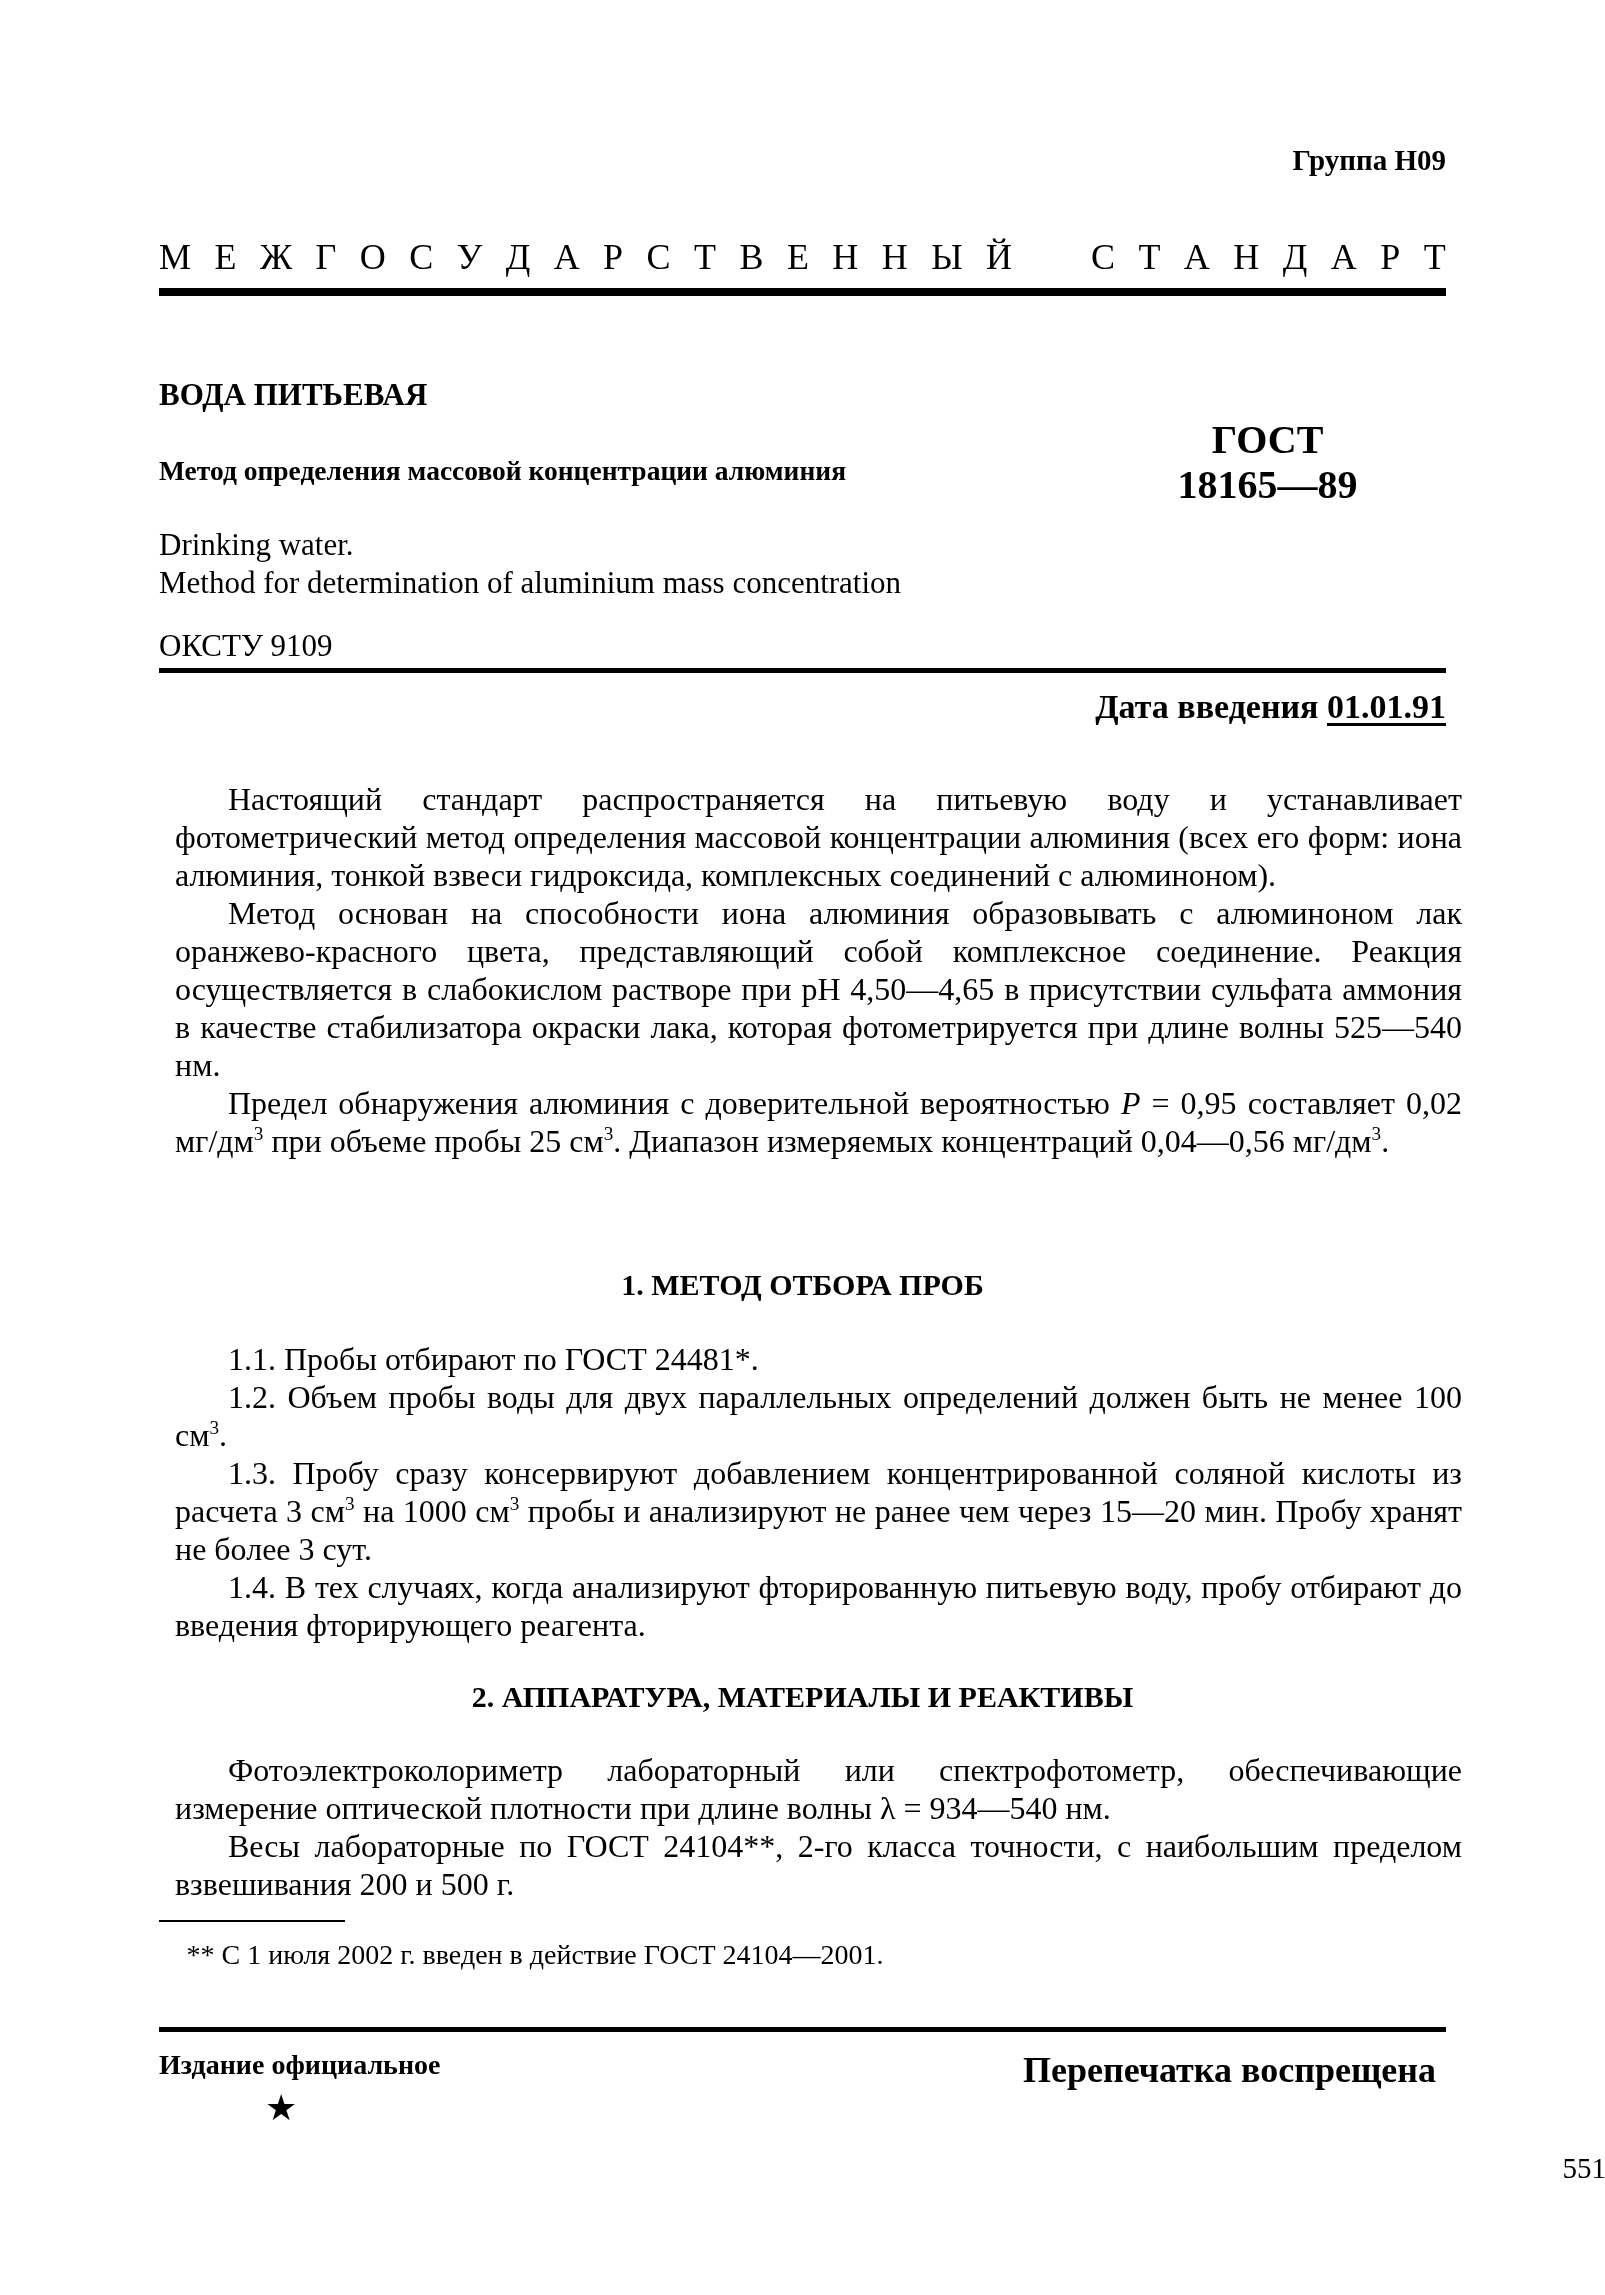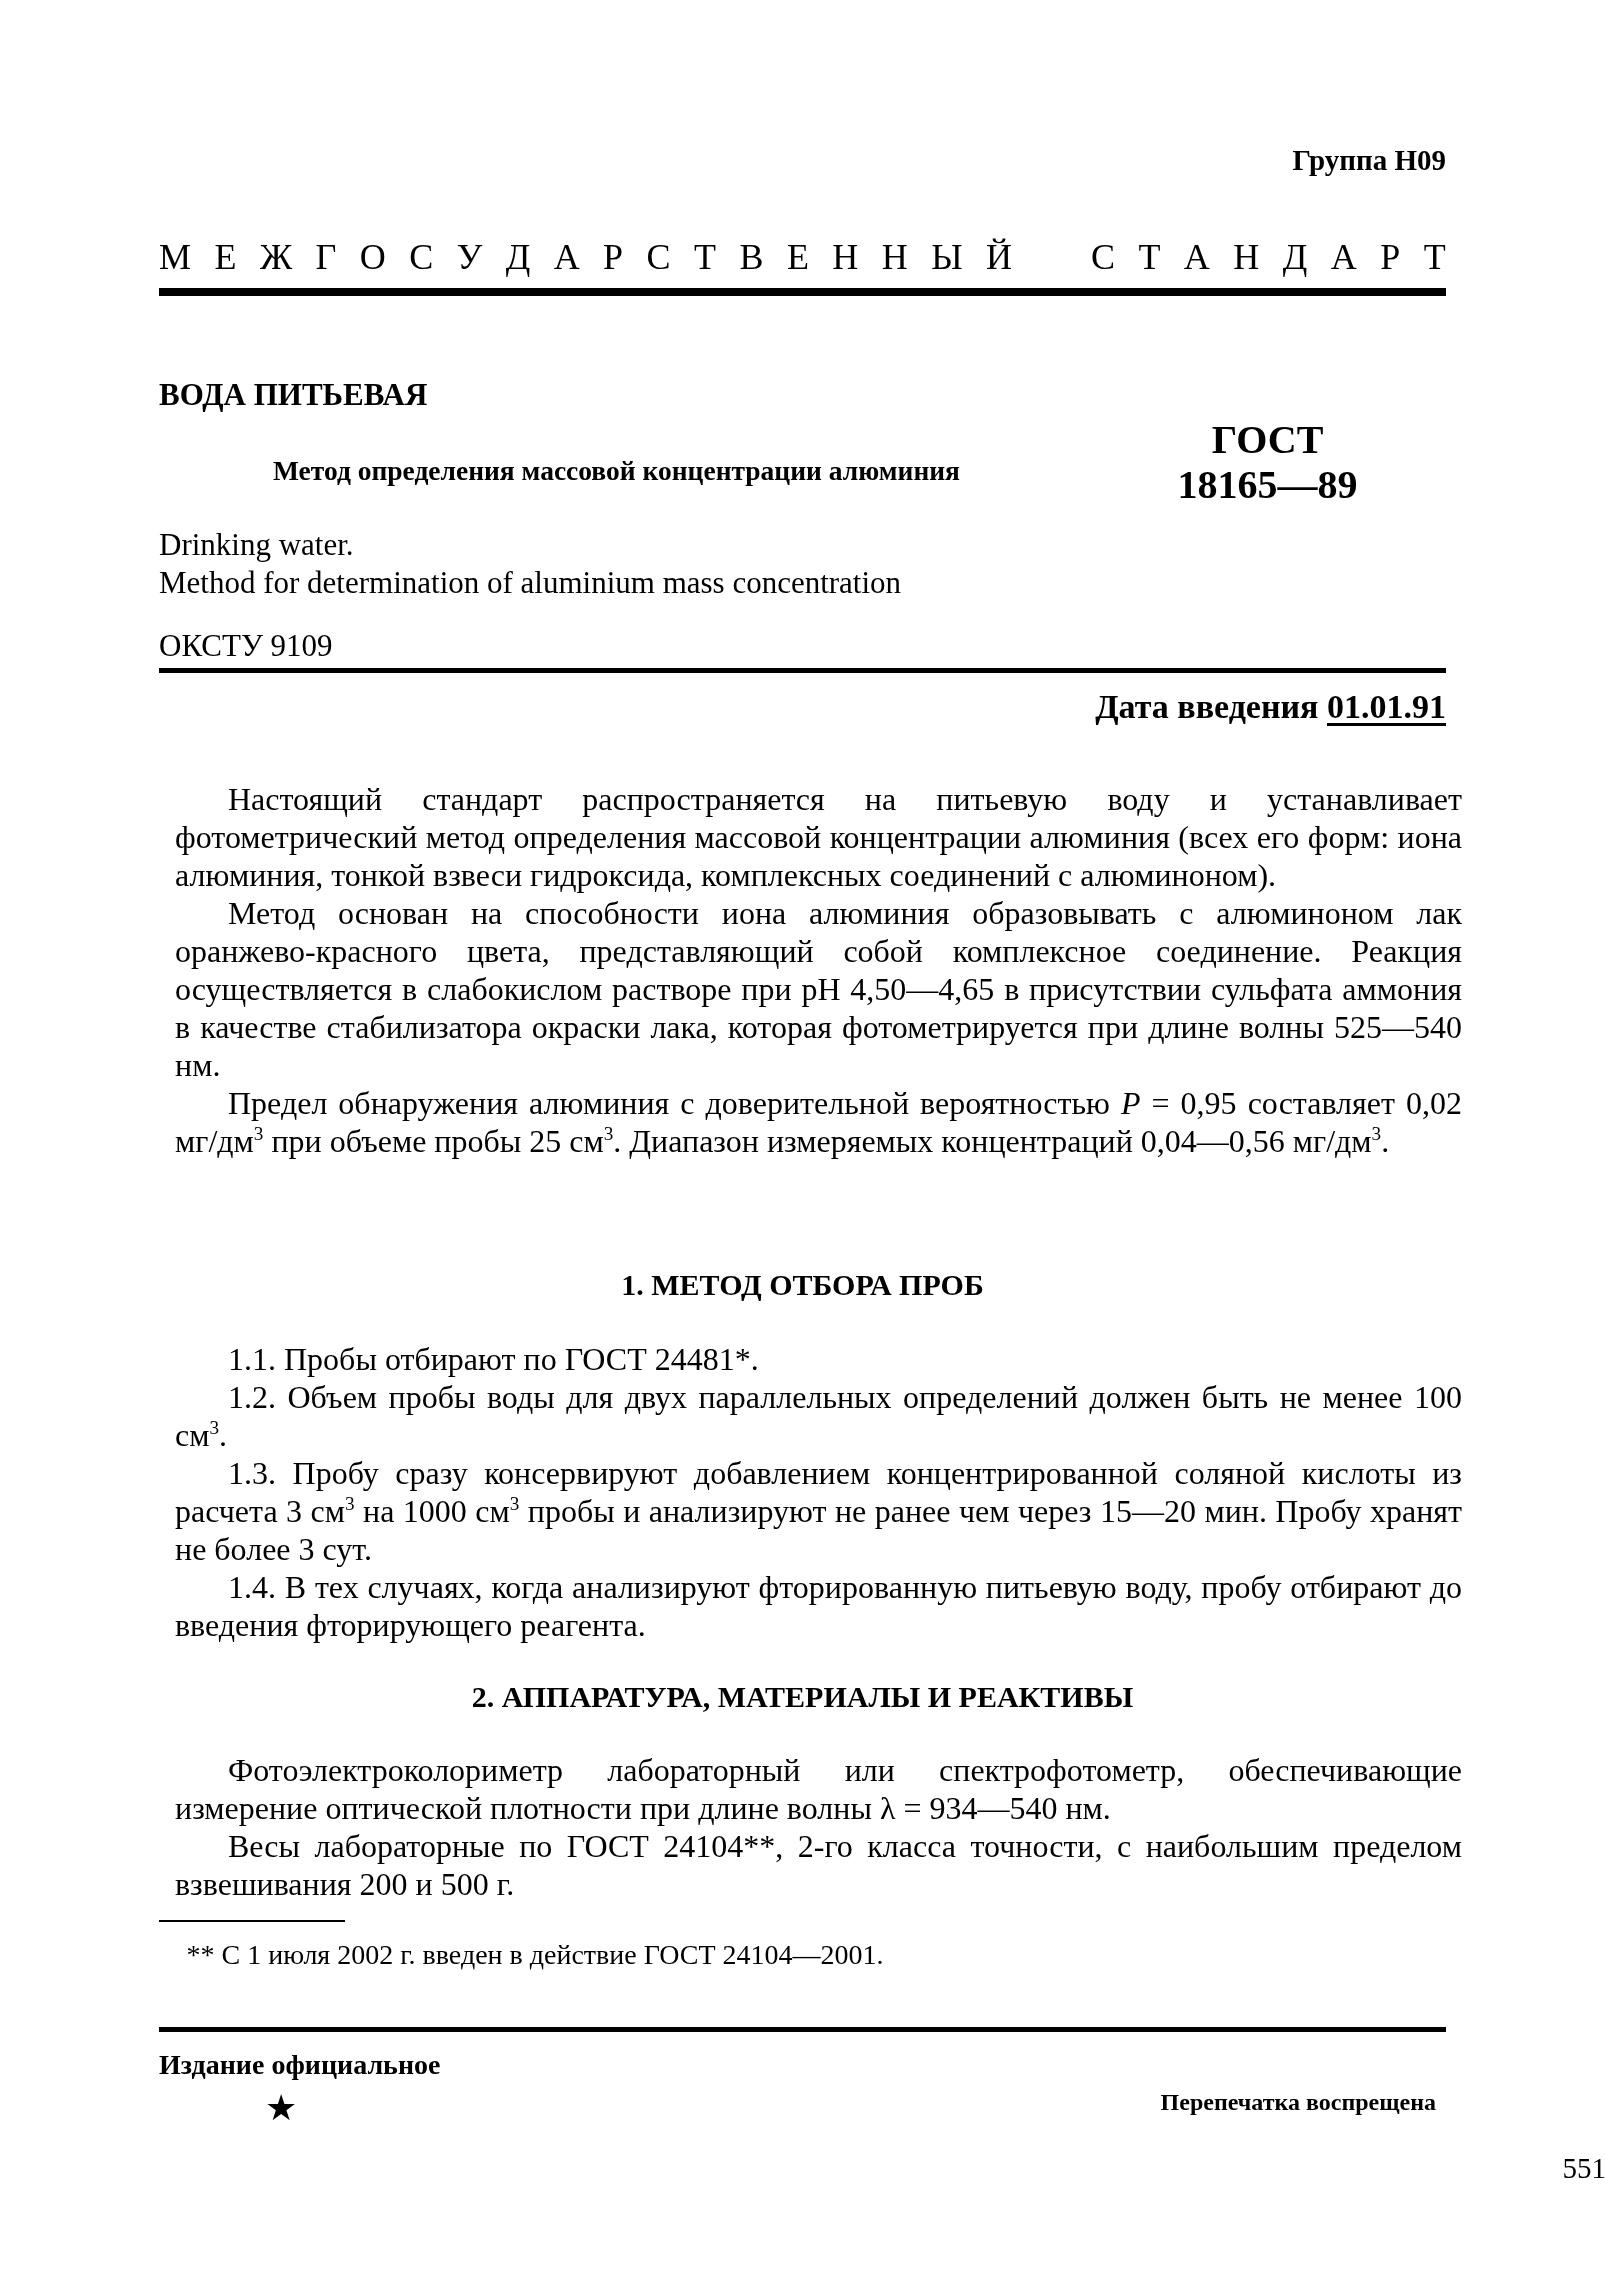--- a/index.html
+++ b/index.html
@@ -5,35 +5,35 @@
   html, body { margin:0; padding:0; background:#ffffff; }
   body { width:1606px; height:2295px; position:relative; overflow:hidden;
          font-family:"Liberation Serif","DejaVu Serif",serif; color:#000; }
   .abs { position:absolute; }
   .group { top:144px; right:160px; font-size:29px; font-weight:bold; }
   .spaced { top:236px; left:159px; width:1287px; font-size:36px; display:flex; justify-content:space-between; }
   .spaced span { display:inline-block; }
   .rule-thick { left:159px; width:1287px; height:8px; background:#000; }
   .rule-mid { left:159px; width:1287px; height:4.9px; background:#000; }
   .title { top:377px; left:159px; width:915px; text-align:left; font-size:31px; font-weight:bold; }
-  .subtitle { top:455px; left:159px; width:915px; text-align:center; font-size:27.5px; font-weight:bold; }
+  .subtitle { top:455px; left:159px; width:915px; text-align:left; font-size:27.5px; font-weight:bold; }
   .gost { left:1134px; width:267px; text-align:center; font-size:40px; font-weight:bold; line-height:45px; }
   .en { left:159px; width:915px; font-size:31px; line-height:37px; }
   .okstu { top:628px; left:159px; font-size:31px; }
   .date { top:688px; right:160px; font-size:34px; font-weight:bold; }
   .date u { text-decoration-thickness:3.2px; text-underline-offset:4.9px; }
   .body { left:159px; width:1287px; font-size:32px; line-height:38px; text-align:justify;margin-left:16px; }
   .body p { margin:0; text-indent:53px; }
   .body p.last { text-align-last:left; }
   .h { left:159px; width:1287px; text-align:center; font-size:30px; font-weight:bold; }
   .fn-rule { top:1920px; left:159px; width:186px; height:2.4px; background:#000; }
   .fn { left:159px; width:1287px; font-size:28px; line-height:36px; }
   .fn p { margin:0; padding-left:40px; }
   .foot-l { top:2049px; left:159px; font-size:28px; font-weight:bold; }
-  .foot-r { top:2049px; right:170px; font-size:24px; font-weight:bold;margin-top:40px; }
+  .foot-r { top:2049px; right:170px; font-size:36px; font-weight:bold; }
   .star { top:2087px; left:265px; font-size:36px; }
   .pnum { top:2152px; left:0; width:1606px; text-align:right; font-size:29px; }
   sup { font-size:60%; line-height:0; vertical-align:super; }
 </style>
 </head>
 <body>
 
 <div class="abs group">Группа Н09</div>
 
 <div class="abs spaced">

